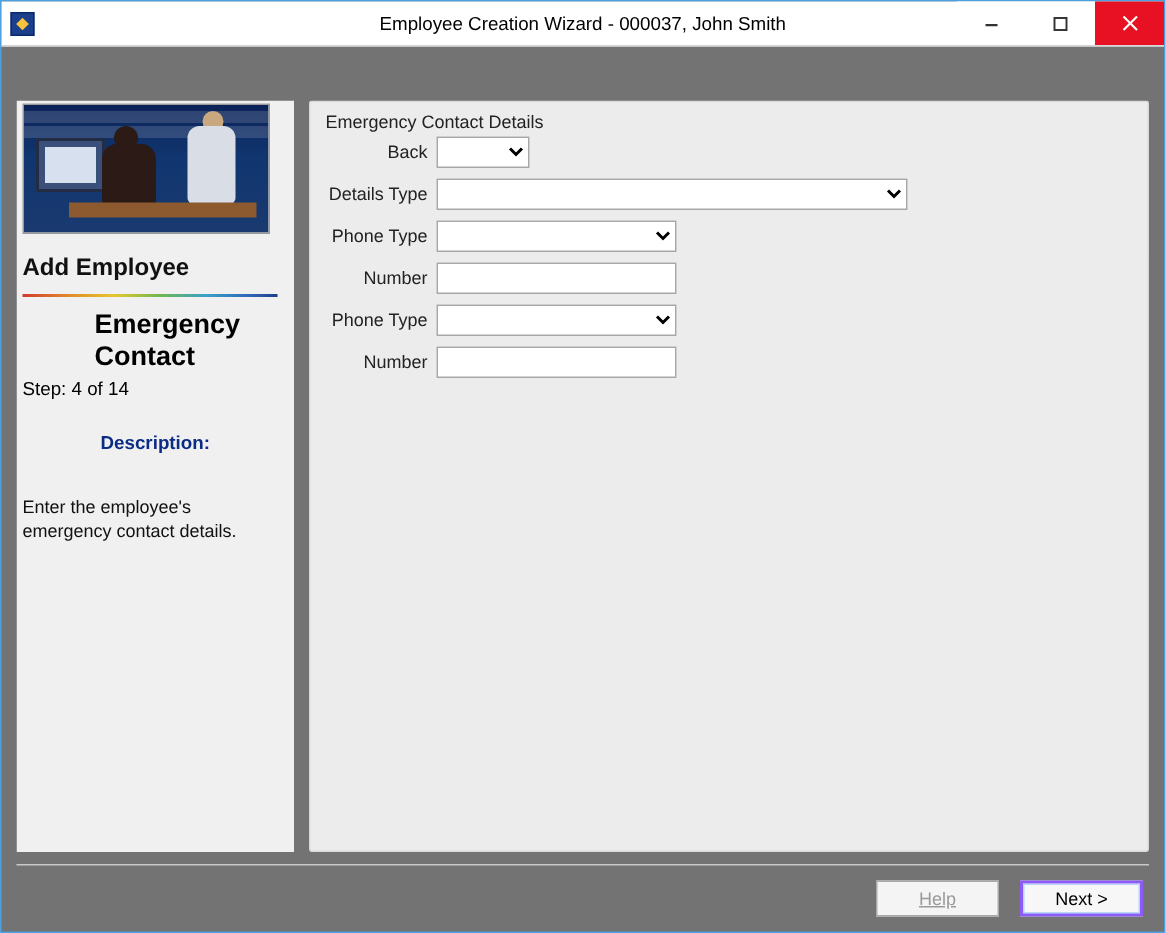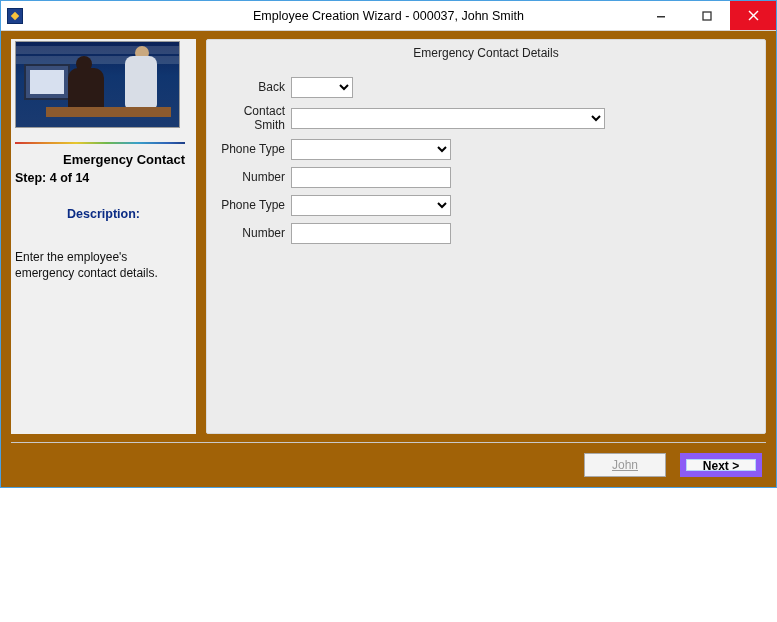--- a/index.html
+++ b/index.html
@@ -5,26 +5,27 @@
   * { box-sizing: border-box; }
   html, body {
     margin: 0; padding: 0;
     font-family: "Segoe UI", Tahoma, sans-serif;
     font-size: 12px;
     background: #fff;
     color: #000;
   }
   .window {
     width: 777px;
-    height: 488px;
+    height: 622px;
     border: 1px solid #4aa0e0;
-    background: #a16207;
+    background: #737373;
     display: flex;
     flex-direction: column;
     position: relative;
+    gap: 28px;
   }
   
   .titlebar {
     height: 30px;
     background: #fff;
     border-bottom: 1px solid #d6d6d6;
     display: flex;
     align-items: center;
     position: relative;
   }
@@ -154,28 +155,28 @@
   }
   .rainbow-rule {
     height: 2px;
     width: 170px;
     background: linear-gradient(90deg,
       #d33a2f 0%, #e08a2a 18%, #e6c72f 36%,
       #6fb84e 54%, #3aa0c9 72%, #2f63b6 90%, #1d3f86 100%);
     margin-bottom: 8px;
   }
   .step-name {
-    font-size: 13px;
+    font-size: 18px;
     font-weight: bold;
     margin-bottom: 4px;
     padding-left: 48px;
   }
   .step-count {
     font-size: 12.5px;
-    font-weight: bold;
+    font-weight: normal;
     margin-bottom: 22px;
   }
   .desc-label {
     font-size: 12.5px;
     font-weight: bold;
     color: #0b2c85;
     margin-bottom: 2px;
     text-align: center;
   }
   .desc-text {
@@ -190,22 +191,21 @@
     flex: 1;
     border: 1px solid #d9d9d9;
     border-radius: 2px;
     background: #ececec;
     padding: 6px 10px 10px 10px;
     min-height: 260px;
   }
   .group-title {
     font-size: 12px;
     color: #222;
-    margin-bottom: 16px;
-    text-align: center;
+    margin-bottom: 2px;
   }
   .form-row {
     display: flex;
     align-items: center;
     margin-bottom: 6px;
     min-height: 22px;
   }
   .lbl {
     width: 74px;
     text-align: right;
@@ -253,23 +253,22 @@
     min-width: 82px;
     height: 24px;
     border: 1px solid #a9a9a9;
     background: #f7f7f7;
     font: inherit;
     color: #000;
     padding: 0 12px;
     cursor: pointer;
   }
   .btn.default {
-    border: 6px solid #8b5cf6;
+    border: 2px solid #8b5cf6;
     box-shadow: 0 0 0 1px rgba(51,153,255,0.35) inset;
-    font-weight: bold;
   }
   .btn.disabled {
     color: #9a9a9a;
     text-decoration: underline;
     cursor: default;
     background: #f4f4f4;
   }
 </style>
 </head>
 <body>
@@ -306,38 +305,39 @@
         <div class="wiz-image">
           <div class="bg-stripe" style="top:4px"></div>
           <div class="bg-stripe" style="top:14px"></div>
           <div class="monitor"></div>
           <div class="head1"></div>
           <div class="person1"></div>
           <div class="head2"></div>
           <div class="person2"></div>
           <div class="desk"></div>
         </div>
+        <div class="wiz-heading">Add Employee</div>
         <div class="rainbow-rule"></div>
         <div class="step-name">Emergency Contact</div>
         <div class="step-count">Step: 4 of 14</div>
         <div class="desc-label">Description:</div>
         <div class="desc-text">Enter the employee's emergency contact details.</div>
       </div>
 
       <div class="main-panel">
         <div class="group-title">Emergency Contact Details</div>
 
         <div class="form-row">
           <div class="lbl">Back</div>
           <select class="sel w-title" value=""><option></option></select>
         </div>
 
 
         <div class="form-row">
-          <div class="lbl">Contact Smith</div>
+          <div class="lbl">Details Type</div>
           <select class="sel w-contacttype" value=""><option></option></select>
         </div>
 
         <div class="form-row">
           <div class="lbl">Phone Type</div>
           <select class="sel w-phonetype" value=""><option></option></select>
         </div>
 
         <div class="form-row">
           <div class="lbl">Number</div>
@@ -354,17 +354,17 @@
           <input class="text w-number" type="text" value="" style="">
         </div>
       </div>
 
     </div>
 
     <div class="hr"></div>
 
     <div class="footer">
       <div class="footer-left-gap"></div>
-      <button class="btn disabled">John</button>
+      <button class="btn disabled">Help</button>
       <button class="btn default">Next &gt;</button>
     </div>
   </div>
 </div>
 
 </body></html>

